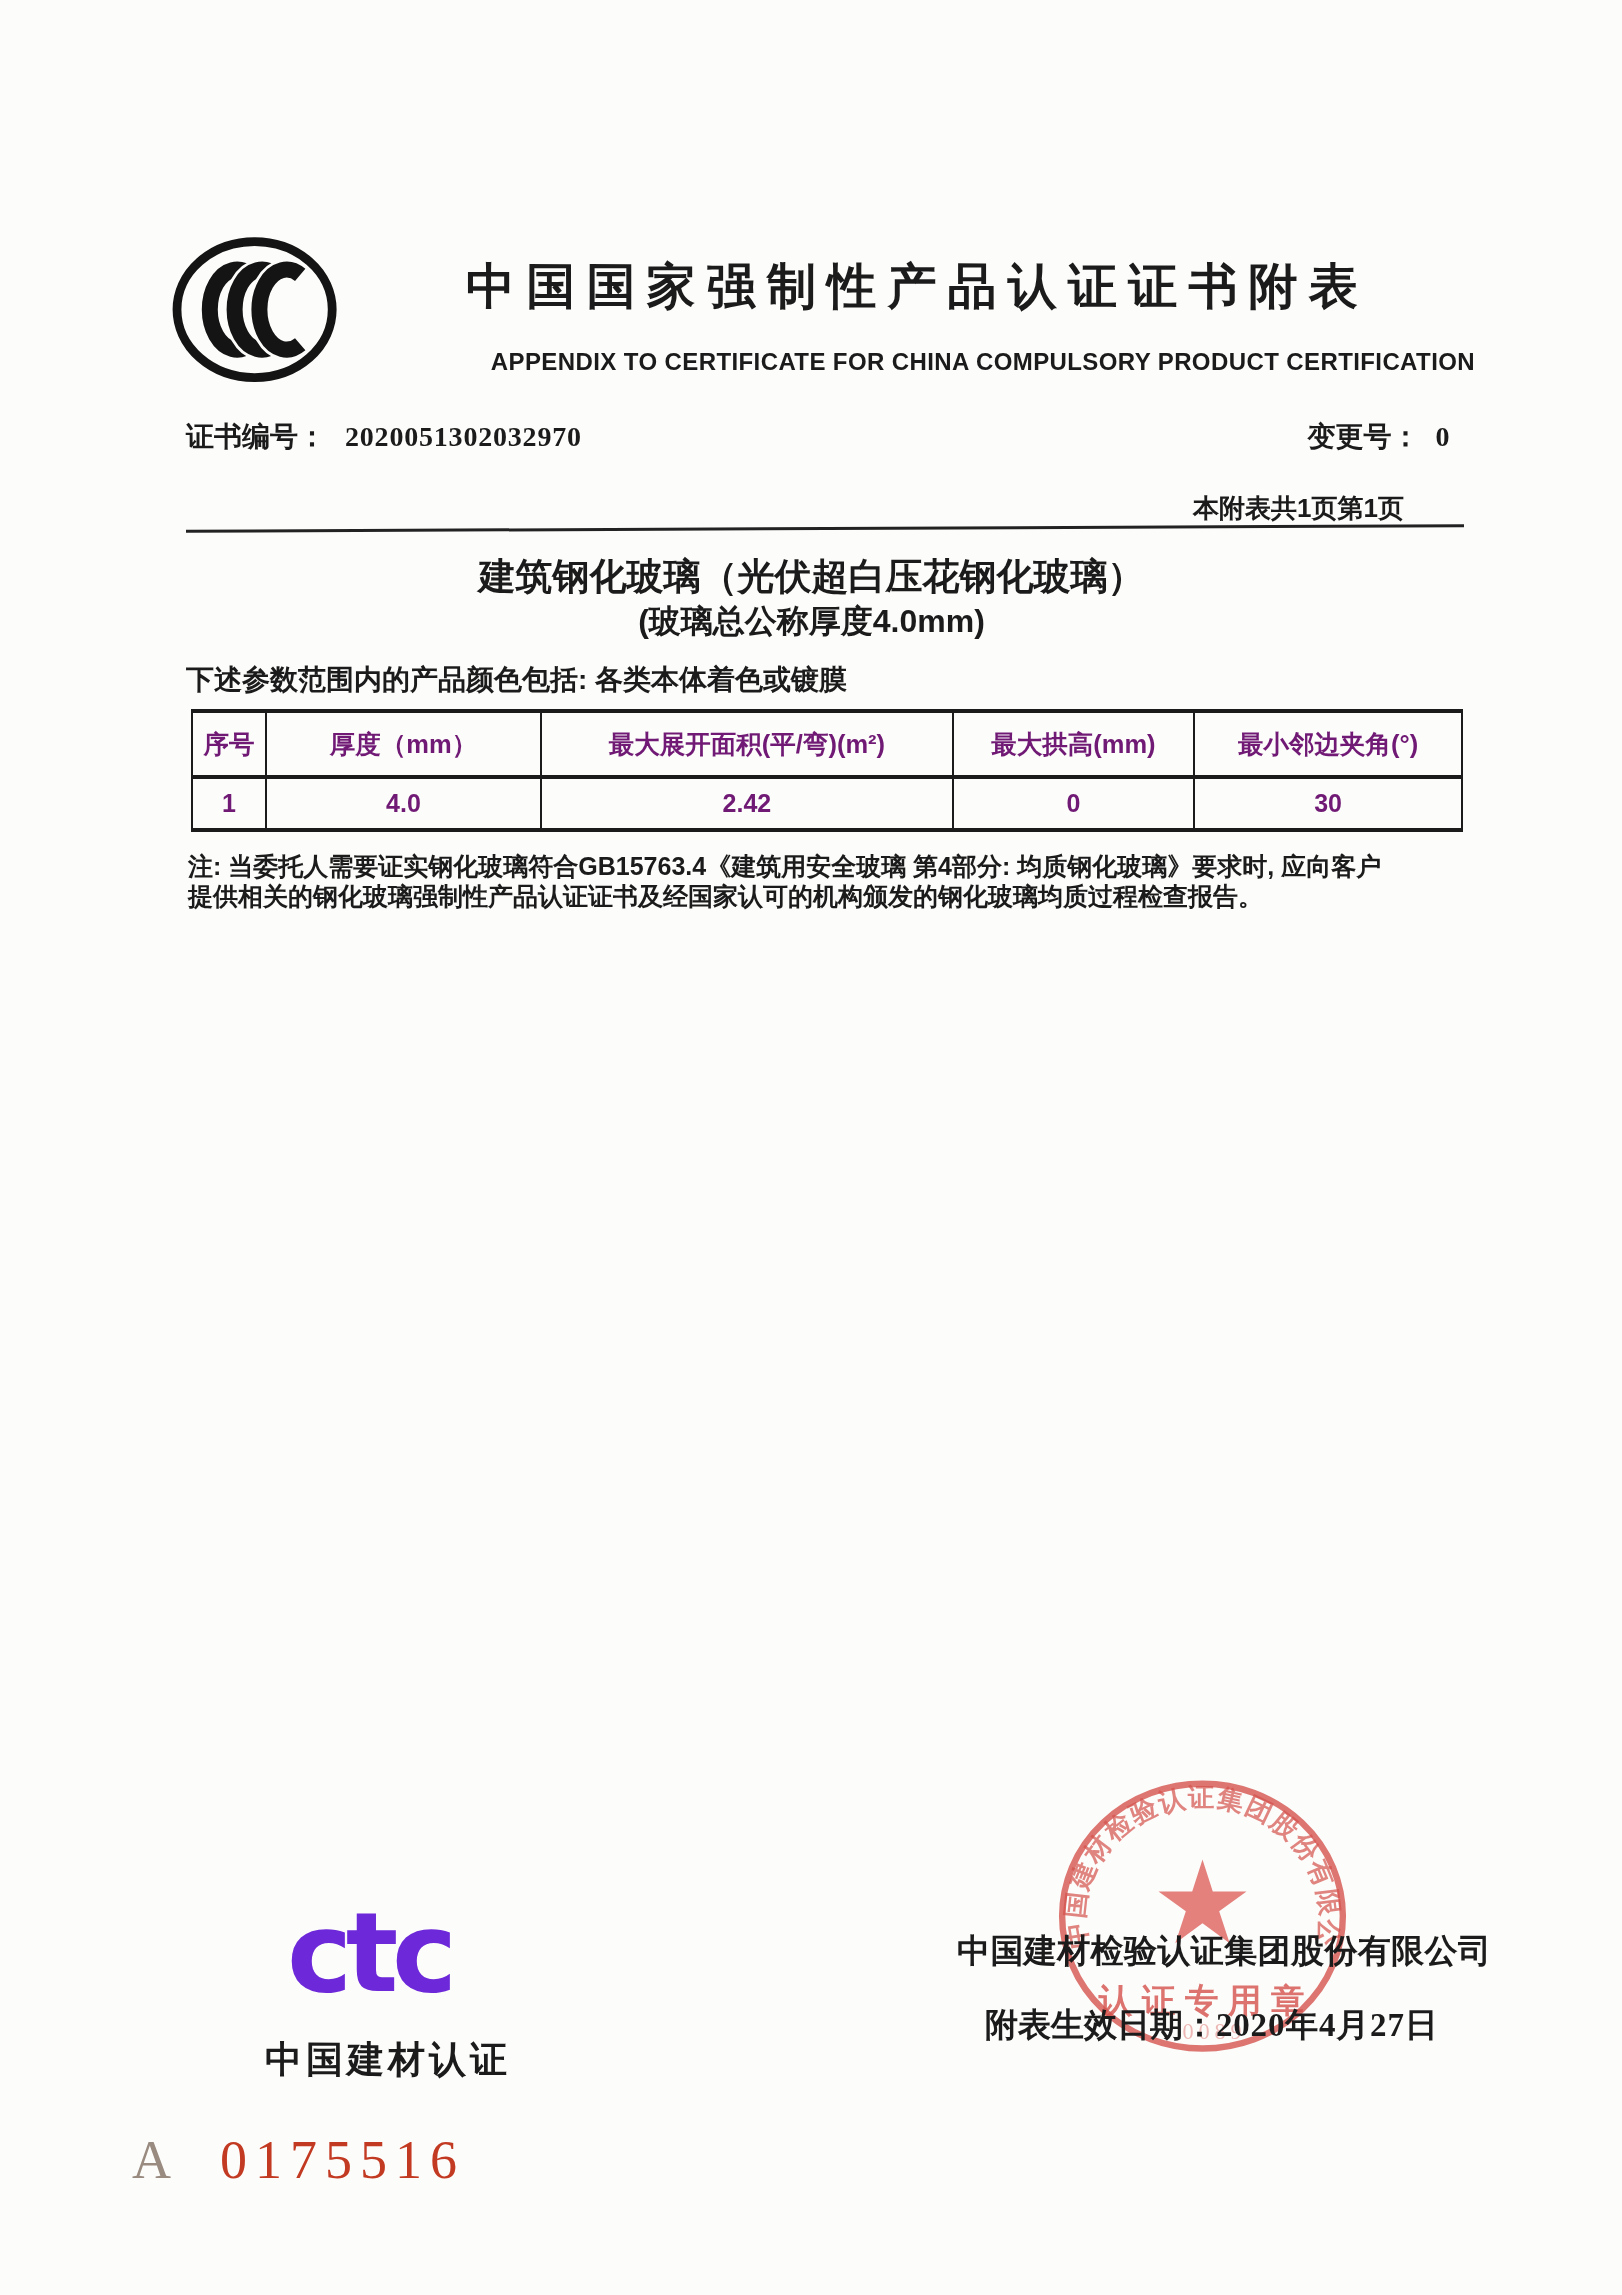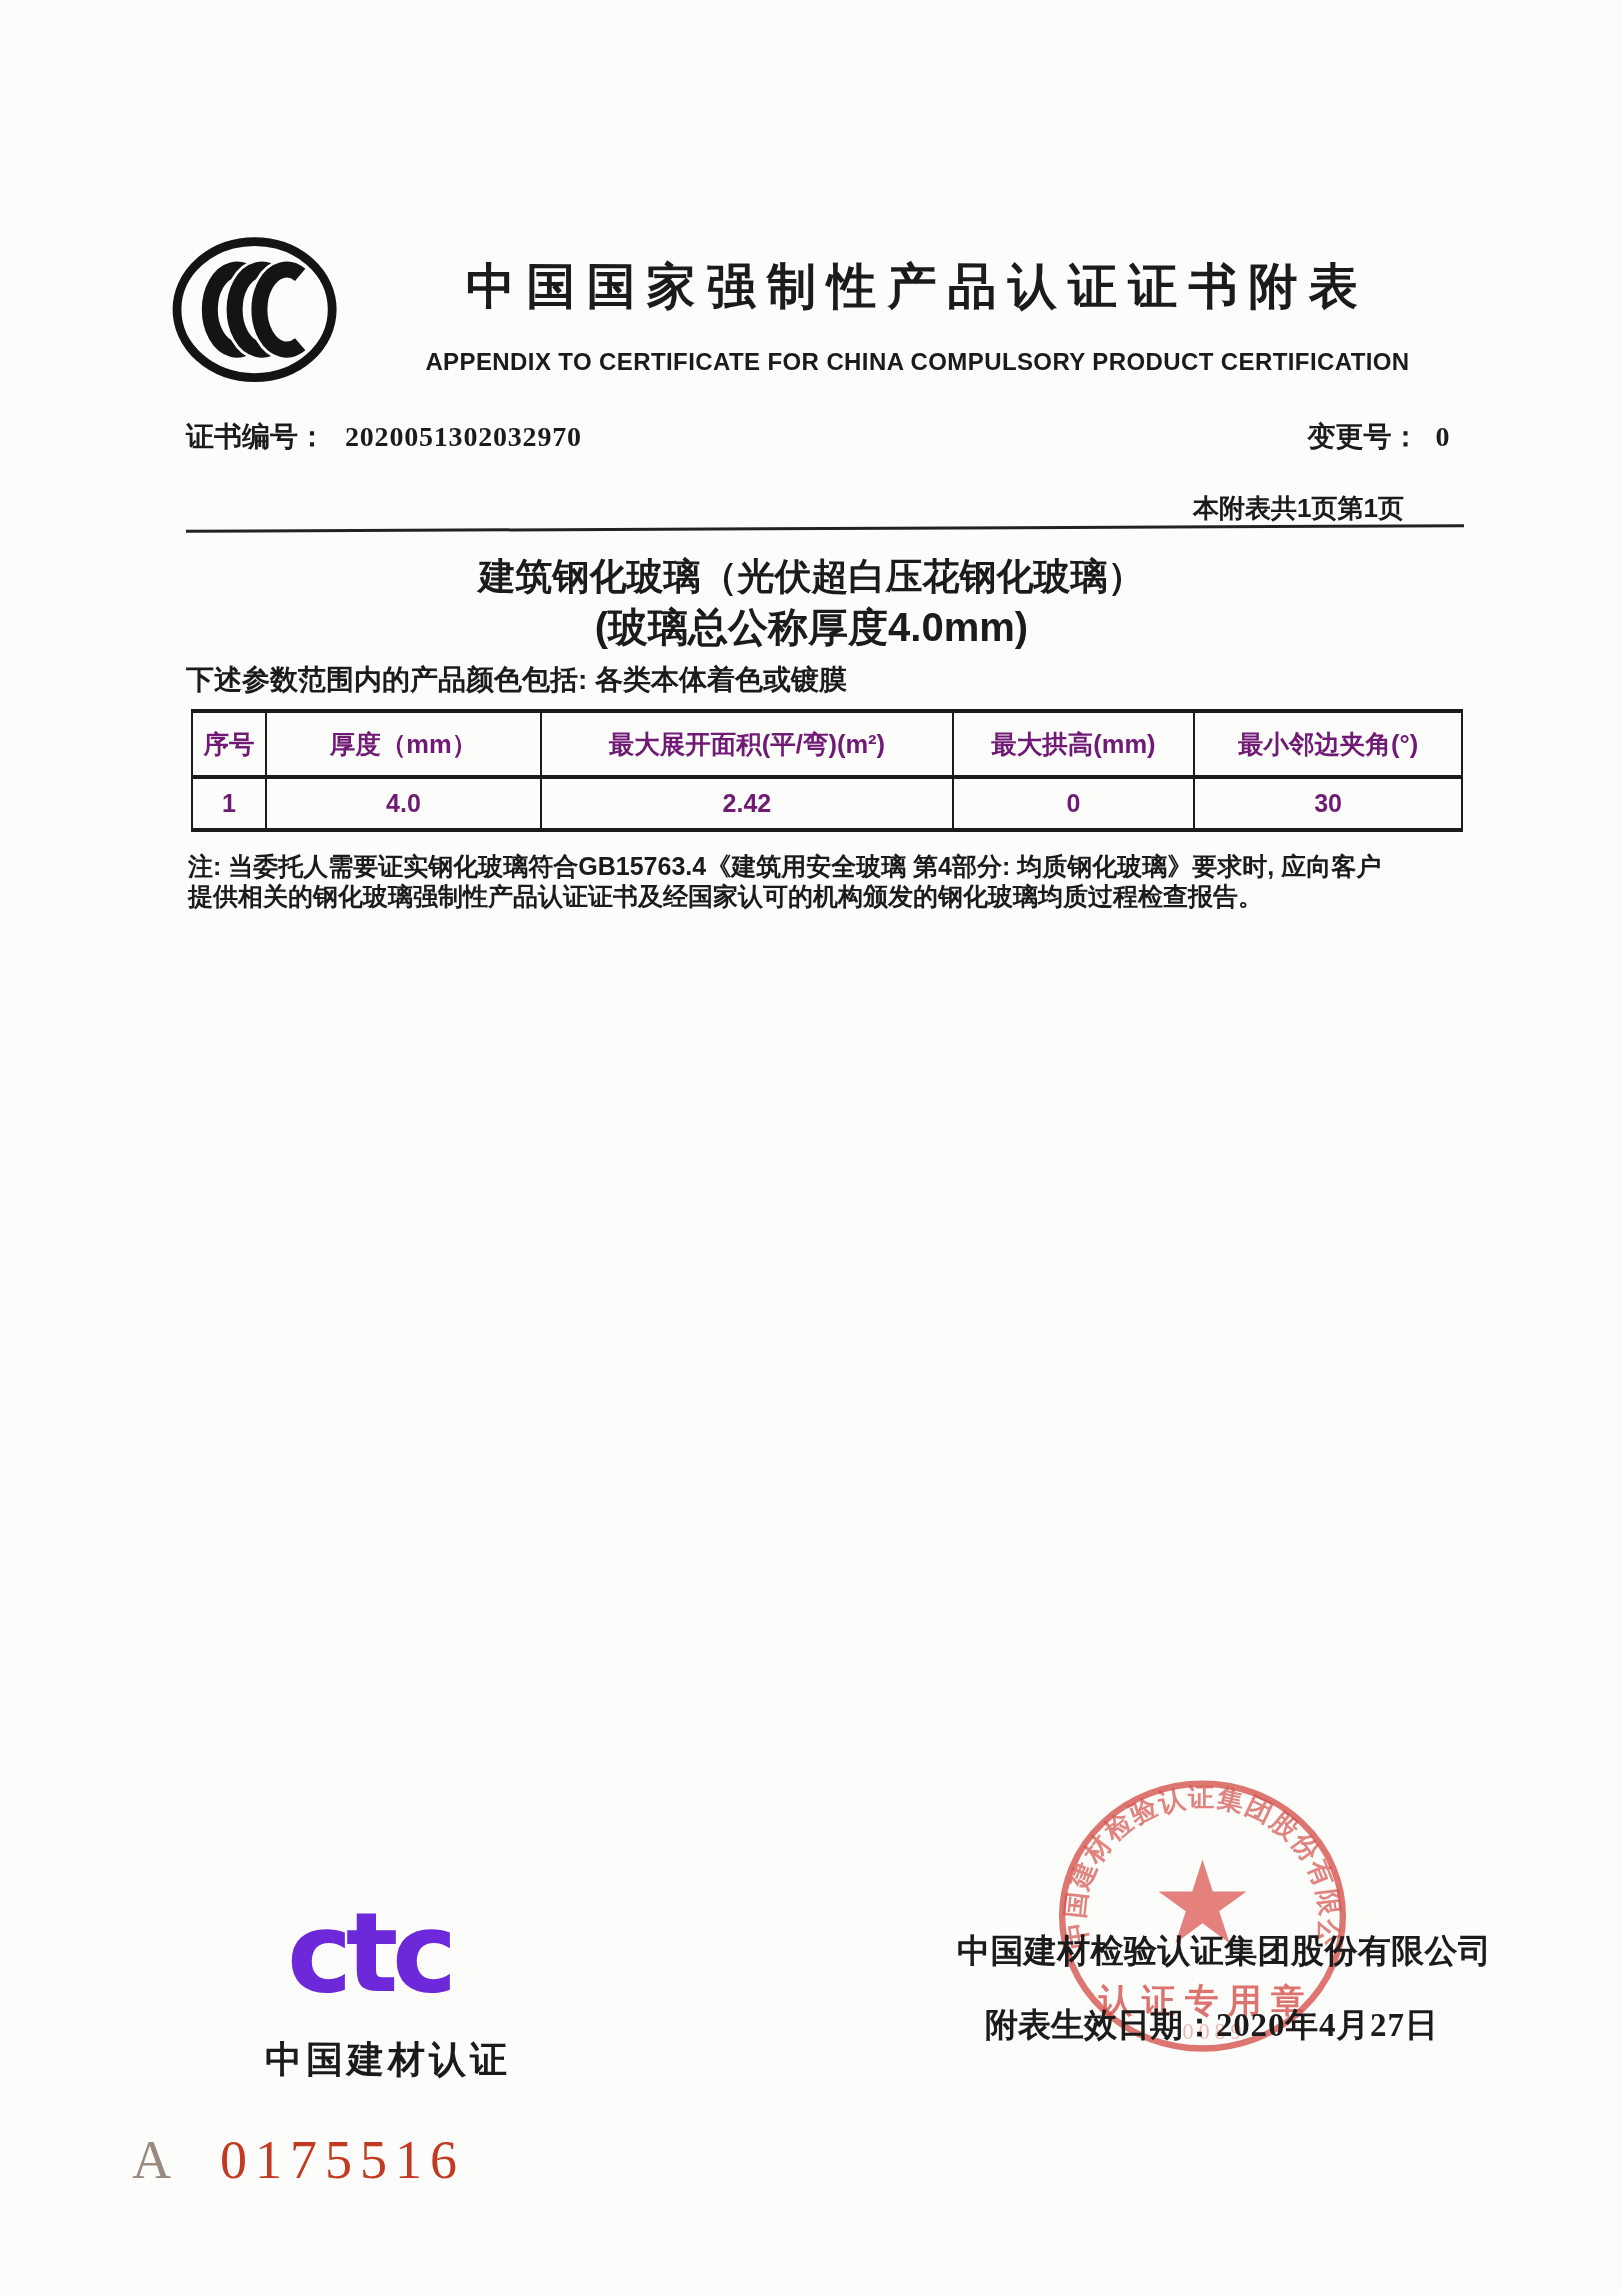--- a/index.html
+++ b/index.html
@@ -15,22 +15,22 @@
   .abs{position:absolute;}
 
   
   .ccc-logo{left:169px;top:236px;width:172px;height:148px;}
   .title-cn{
     left:367px;top:254px;width:1101px;
     text-align:center;font-size:49px;font-weight:600;letter-spacing:11.2px;
     white-space:nowrap;
   }
   .title-en{
-    left:343px;top:348px;width:1149px;
-    text-align:center;font-size:24px;font-weight:700;letter-spacing:0.4px;
+    left:326px;top:348px;width:1149px;
+    text-align:right;font-size:24px;font-weight:700;letter-spacing:0.4px;
     white-space:nowrap;
   }
 
   
   .cert-row{left:186px;top:418px;width:1278px;display:flex;justify-content:space-between;align-items:flex-end;}
   .cert-left{font-size:28px;font-weight:700;white-space:nowrap;}
   .cert-right{font-size:28px;font-weight:700;margin-right:14.4px;white-space:nowrap;}
   .serif-num{font-family:"Liberation Serif",serif;font-weight:700;}
   .cert-left .serif-num{margin-left:19px;letter-spacing:0.8px;}
   .cert-right .serif-num{margin-left:16px;}
@@ -40,21 +40,21 @@
     font-size:26px;font-weight:700;padding-right:60px;box-sizing:border-box;
     white-space:nowrap;
   }
   .rule{
     left:186px;top:527px;width:1278px;height:3.2px;background:#222;
     transform:rotate(-0.25deg);
   }
 
   
   .product1{left:173px;top:552px;width:1277px;text-align:center;font-size:37px;font-weight:700;white-space:nowrap;}
-  .product2{left:173px;top:600px;width:1277px;text-align:center;font-size:40px;font-weight:700;white-space:nowrap;}
+  .product2{left:173px;top:600px;width:1277px;text-align:center;font-size:32px;font-weight:700;white-space:nowrap;}
   .color-note{left:186px;top:661px;font-size:28px;font-weight:700;white-space:nowrap;}
 
   
   .spec-table{
     left:191px;top:709px;width:1272px;
     border-collapse:collapse;table-layout:fixed;
   }
   .spec-table th,.spec-table td{
     border:2.4px solid #1b1b1b;
     text-align:center;vertical-align:middle;

